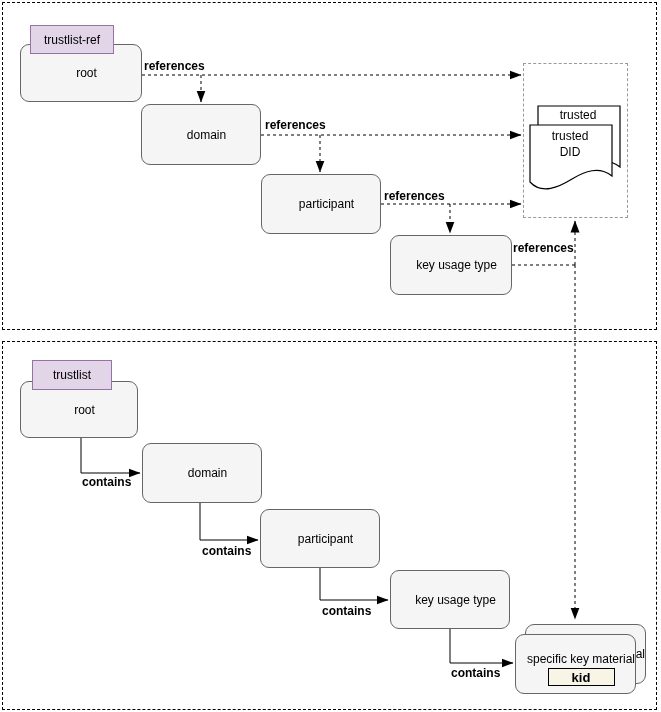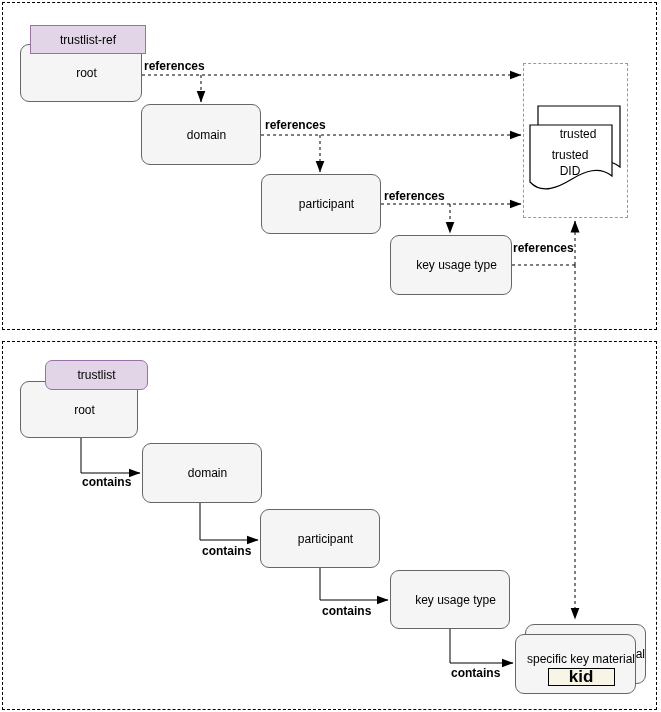--- a/index.html
+++ b/index.html
@@ -29,33 +29,33 @@
     display:flex; align-items:center; justify-content:center;
     z-index:4;
   }
   .edge-label { position:absolute; z-index:5; line-height:13px; white-space:nowrap;font-weight:bold; }
 
   .trusted-container {
     position:absolute; left:523px; top:63px; width:105px; height:155px;
     box-sizing:border-box; border:1px dashed var(--container-stroke,#999999); z-index:1;
   }
   .doc-svg { position:absolute; z-index:2; overflow:visible; }
-  .doc-label { position:absolute; width:82px; text-align:center; z-index:3; line-height:16px;margin-top:19px; }
+  .doc-label { position:absolute; width:82px; text-align:center; z-index:3; line-height:16px; }
 
   
   #skm-back  { left:525px; top:624px; width:121px; height:60px; }
   #skm-front {
     left:515px; top:634px; width:121px; height:60px;
     flex-direction:column; justify-content:flex-start; padding-top:17px; gap:2px;
   }
   .kid {
     width:67px; height:18px; box-sizing:border-box;
     background:var(--kid-fill,#f8f5e7); border:1px solid var(--kid-stroke,#000000);
     display:flex; align-items:center; justify-content:center;
-    font-weight:bold; font-size:17px;
+    font-weight:bold; font-size:13px;
   }
 </style>
 </head>
 <body>
 
 <div class="canvas">
 
   <div class="section" id="sec-top"></div>
   <div class="section" id="sec-bottom"></div>
 
@@ -91,32 +91,32 @@
       <path d="M575,265 V619" marker-end="url(#arr)"></path>
     </g>
     <g fill="none" stroke="#000000" stroke-width="1">
       <path d="M81,438 V473 H140" marker-end="url(#arr)"></path>
       <path d="M200,503 V540 H258" marker-end="url(#arr)"></path>
       <path d="M320,568 V600 H388" marker-end="url(#arr)"></path>
       <path d="M450,629 V663 H513" marker-end="url(#arr)"></path>
     </g>
   </svg>
 
-  <div class="tag" style="left:30px; top:25px; width:116px; height:29px;">trustlist-ref</div>
+  <div class="tag" style="left:30px; top:25px; width:84px; height:29px;">trustlist-ref</div>
   <div class="card" style="left:20px; top:44px; width:122px; height:58px;">root</div>
   <div class="card" style="left:141px; top:104px; width:120px; height:61px;">domain</div>
   <div class="card" style="left:261px; top:174px; width:120px; height:60px;">participant</div>
   <div class="card" style="left:390px; top:235px; width:122px; height:60px;">key usage type</div>
 
   <div class="edge-label" style="left:144px; top:60px;">references</div>
   <div class="edge-label" style="left:265px; top:119px;">references</div>
   <div class="edge-label" style="left:384px; top:190px;">references</div>
   <div class="edge-label" style="left:513px; top:242px;">references</div>
 
-  <div class="tag" style="left:45px; top:360px; width:103px; height:30px;border-radius:7px;">trustlist</div>
+  <div class="tag" style="left:32px; top:360px; width:80px; height:30px;">trustlist</div>
   <div class="card" style="left:20px; top:381px; width:118px; height:57px;">root</div>
   <div class="card" style="left:142px; top:443px; width:120px; height:60px;">domain</div>
   <div class="card" style="left:260px; top:509px; width:120px; height:59px;">participant</div>
   <div class="card" style="left:390px; top:570px; width:120px; height:59px;">key usage type</div>
 
   <div class="card" id="skm-back">specific key material</div>
   <div class="card" id="skm-front">
     <div>specific key material</div>
     <div class="kid">kid</div>
   </div>

